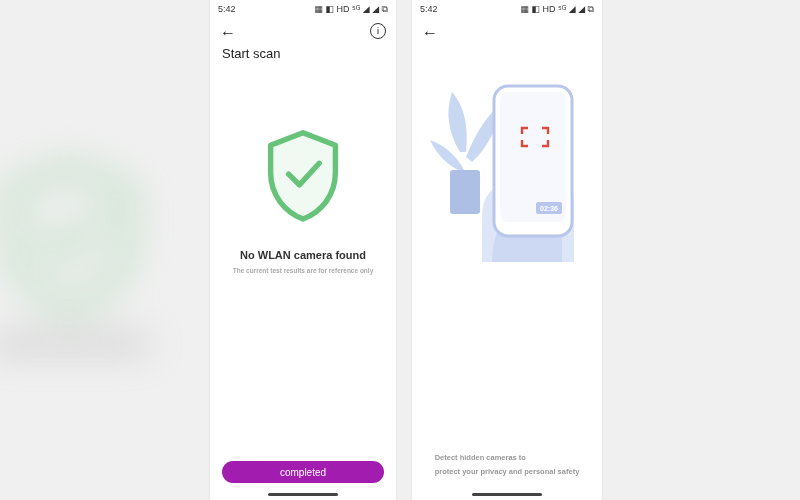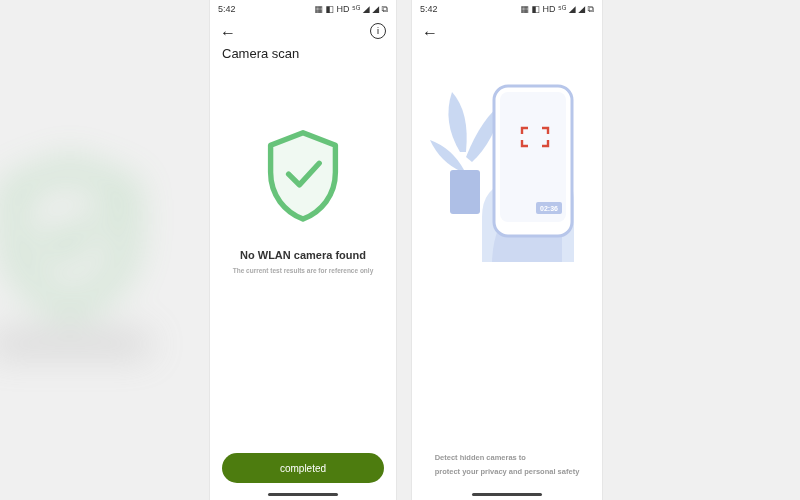--- a/index.html
+++ b/index.html
@@ -20,21 +20,21 @@
   .title{font-size:13px;color:#222;padding:2px 12px 4px;font-weight:400;}
   .body{flex:1;display:flex;flex-direction:column;align-items:center;justify-content:flex-start;padding:0 10px;font-weight:bold;}
   
   .shield-wrap{margin-top:60px;}
   .result-head{font-size:11px;color:#333;margin-top:20px;text-align:center;}
   .result-sub{font-size:6.5px;color:#aaa;margin-top:6px;text-align:center;}
   
   .illus{margin-top:18px;}
   .desc{font-size:7.5px;color:#999;text-align:left;line-height:1.9;margin-top:auto;margin-bottom:14px;}
   .cta-wrap{padding:4px 12px 10px;}
-  .cta{background:#4d7c0f;color:#fff;border:none;border-radius:18px;width:100%;height:30px;font-size:10px;cursor:pointer;}
+  .cta{background:#a21caf;color:#fff;border:none;border-radius:18px;width:100%;height:22px;font-size:10px;cursor:pointer;}
   .homebar{height:3px;width:70px;background:#444;border-radius:2px;margin:0 auto 4px;}
 </style>
 </head>
 <body>
 
 <div class="canvas">
   <div class="ghost">
     <div class="gl">
       <svg width="180" height="180" viewBox="0 0 100 100">
         <path d="M50 12 L82 24 V50 C82 70 68 84 50 90 C32 84 18 70 18 50 V24 Z" fill="none" stroke="#6fbf7a" stroke-width="9"></path>
@@ -48,21 +48,21 @@
 
     <div class="phone">
       <div class="statusbar">
         <span>5:42</span>
         <span class="status-right">▦ ◧ HD ⁵ᴳ ◢ ◢ ⧉</span>
       </div>
       <div class="navbar">
         <span class="back">←</span>
         <span class="info">i</span>
       </div>
-      <div class="title">Camera scan</div>
+      <div class="title">Start scan</div>
       <div class="body">
         <div class="shield-wrap">
           <svg width="90" height="100" viewBox="0 0 100 110">
             <path d="M50 8 L86 22 V52 C86 78 70 96 50 104 C30 96 14 78 14 52 V22 Z" fill="#f0f9f2" stroke="#67c37a" stroke-width="6" stroke-linejoin="round"></path>
             <path d="M34 54 L46 66 L68 42" fill="none" stroke="#67c37a" stroke-width="6" stroke-linecap="round" stroke-linejoin="round"></path>
           </svg>
         </div>
         <div class="result-head">No WLAN camera found</div>
         <div class="result-sub">The current test results are for reference only</div>
       </div>

